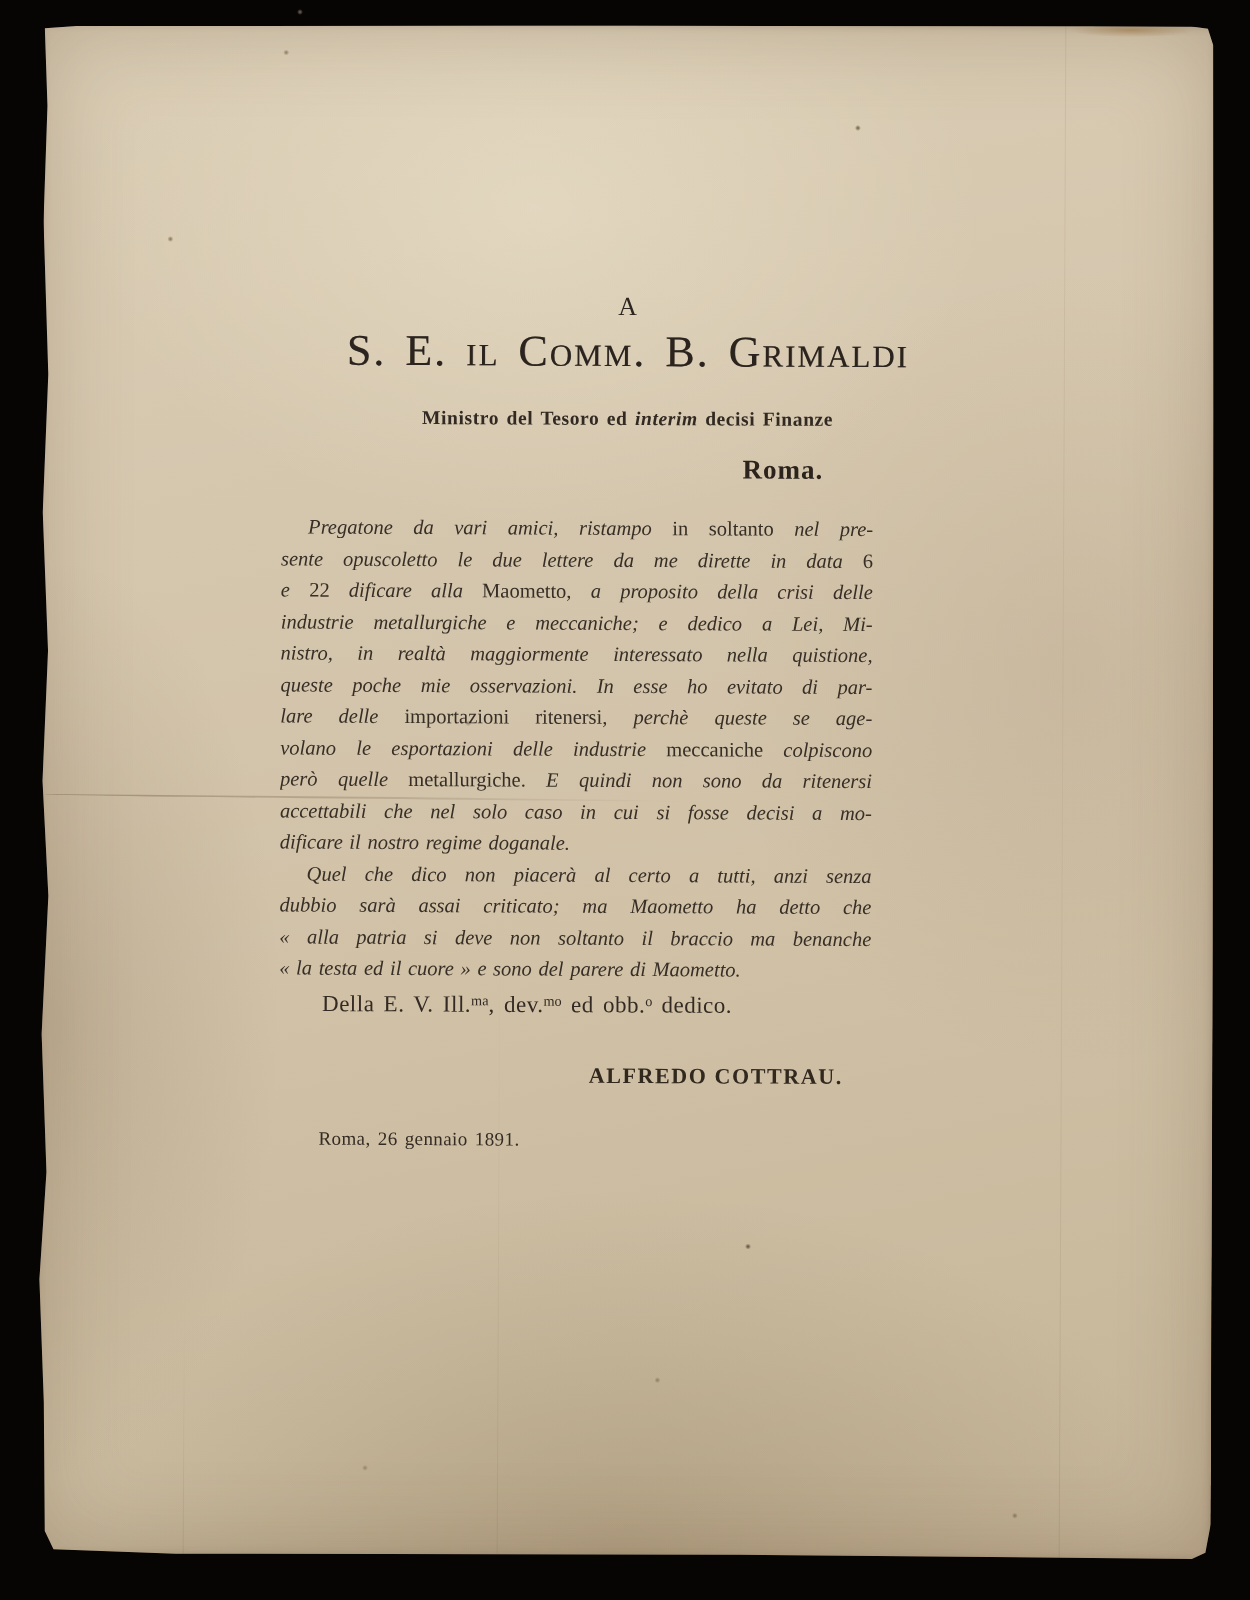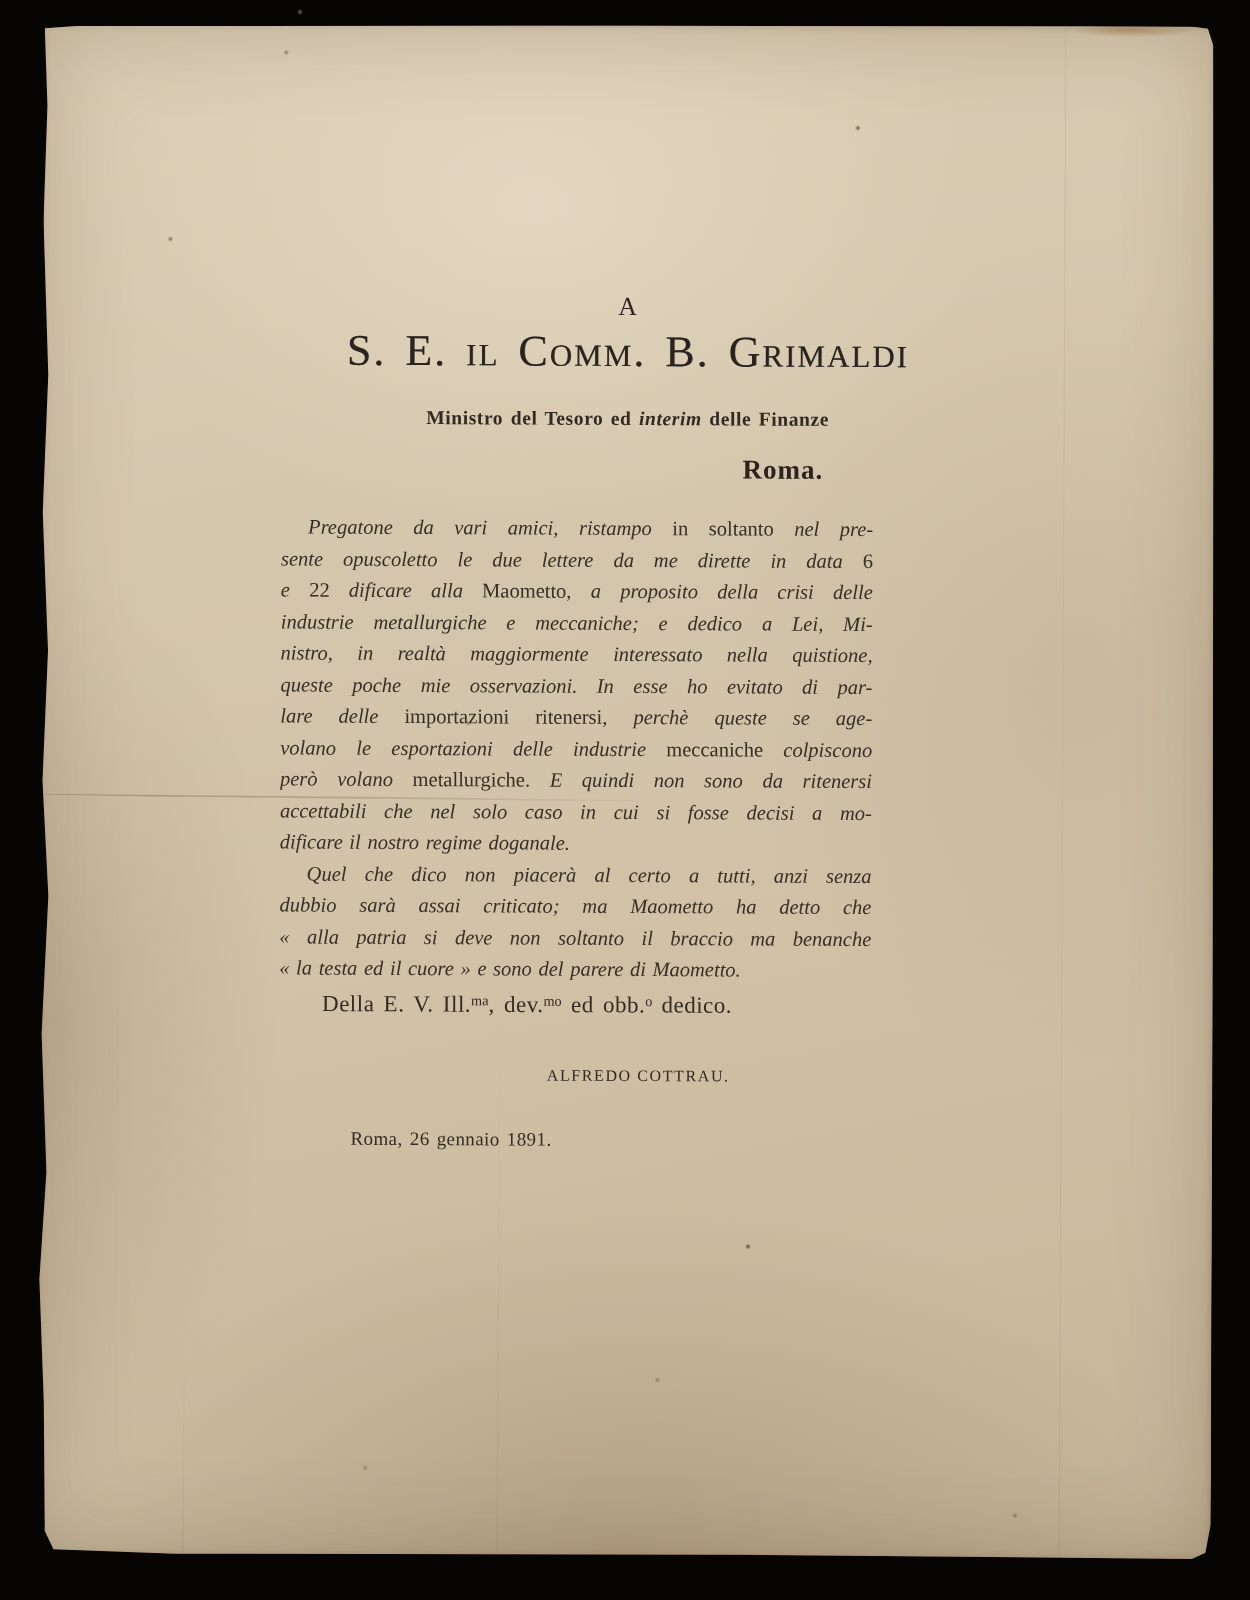--- a/index.html
+++ b/index.html
@@ -131,61 +131,60 @@
     text-align: right;
   }
   .valediction {
     position: absolute; left: 285px; top: 962px;
     font-size: 23px; line-height: 30px;
     letter-spacing: 0.5px;
     word-spacing: 3px;
     color: #332b23;
   }
   .signature {
-    position: absolute; left: 510px; top: 1040px;
-    font-size: 16px; line-height: 24px;
-    font-weight: normal;
+    position: absolute; left: 552px; top: 1040px;
+    font-size: 22px; line-height: 24px;
+    font-weight: bold;
     letter-spacing: 1.6px;
     color: #31281e;
   }
   .dateline {
     position: absolute; left: 282px; top: 1104px;
     font-size: 19px; line-height: 24px;
     letter-spacing: 0.4px;
     word-spacing: 2px;
     color: #342c24;
-    margin-left: 32px;
   }
 </style>
 </head>
 <body>
 
 <div class="stage">
   <div class="page">
     <div class="crease-h"></div>
     <div class="crease-v1"></div>
     <div class="crease-v2"></div>
     <div class="crease-v3"></div>
 
     <div class="salutation">A</div>
     <h1 class="recipient">S. E. il Comm. B. Grimaldi</h1>
-    <div class="subtitle"><span class="seg-r">Ministro del Tesoro ed </span><span class="seg-i">interim</span><span class="seg-r"> delle Finanze</span></div>
+    <div class="subtitle"><span class="seg-r">Ministro del Tesoro ed </span><span class="seg-i">interim</span><span class="seg-r"> decisi Finanze</span></div>
     <div class="place">Roma.</div>
 
     <div class="body">
         <div>
           <div class="bodyline just indent"><span class="seg-i">Pregatone da vari amici, ristampo</span><span class="seg-r"> in soltanto </span><span class="seg-i">nel pre-</span></div>
           <div class="bodyline just"><span class="seg-i">sente opuscoletto le due lettere da me dirette in data </span><span class="seg-r">6</span></div>
           <div class="bodyline just"><span class="seg-i">e </span><span class="seg-r">22</span><span class="seg-i"> dificare alla </span><span class="seg-r">Maometto,</span><span class="seg-i"> a proposito della crisi delle</span></div>
           <div class="bodyline just"><span class="seg-i">industrie metallurgiche e meccaniche; e dedico a Lei, Mi-</span></div>
           <div class="bodyline just"><span class="seg-i">nistro, in realtà maggiormente interessato nella quistione,</span></div>
           <div class="bodyline just"><span class="seg-i">queste poche mie osservazioni. In esse ho evitato di par-</span></div>
           <div class="bodyline just"><span class="seg-i">lare delle </span><span class="seg-r">importazioni ritenersi,</span><span class="seg-i"> perchè queste se age-</span></div>
           <div class="bodyline just"><span class="seg-i">volano le esportazioni delle industrie </span><span class="seg-r">meccaniche </span><span class="seg-i">colpiscono</span></div>
-          <div class="bodyline just"><span class="seg-i">però volano </span><span class="seg-r">metallurgiche. </span><span class="seg-i">E quindi non sono da ritenersi</span></div>
+          <div class="bodyline just"><span class="seg-i">però quelle </span><span class="seg-r">metallurgiche. </span><span class="seg-i">E quindi non sono da ritenersi</span></div>
           <div class="bodyline just"><span class="seg-i">accettabili che nel solo caso in cui si fosse decisi a mo-</span></div>
           <div class="bodyline"><span class="seg-i">dificare il nostro regime doganale.</span></div>
         </div>
         <div>
           <div class="bodyline just indent"><span class="seg-i">Quel che dico non piacerà al certo a tutti, anzi senza</span></div>
           <div class="bodyline just"><span class="seg-i">dubbio sarà assai criticato; ma Maometto ha detto che</span></div>
           <div class="bodyline just"><span class="seg-i">« alla patria si deve non soltanto il braccio ma benanche</span></div>
           <div class="bodyline"><span class="seg-i">« la testa ed il cuore » e sono del parere di Maometto.</span></div>
         </div>
       </div>

